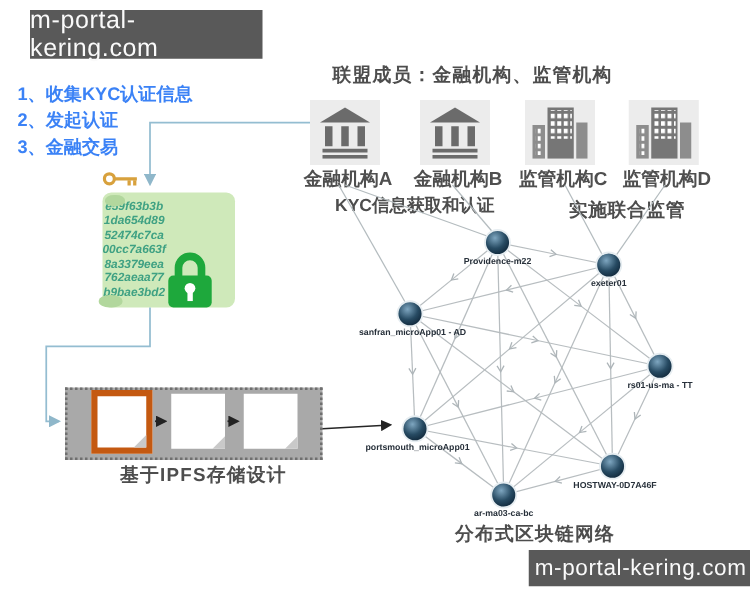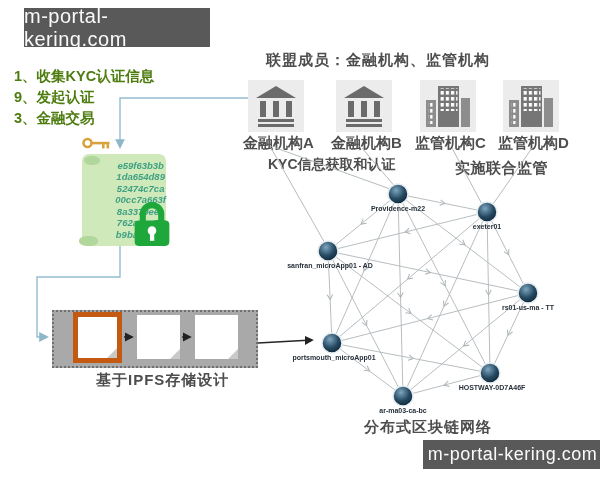--- a/index.html
+++ b/index.html
@@ -7,34 +7,34 @@
          font-family:"Liberation Sans",sans-serif;}
   .abs{position:absolute;}
   
   .wm{background:#595959;color:#fafafa;display:flex;align-items:center;justify-content:center;
       letter-spacing:.5px;margin-left:16px;}
   #wmTop{left:8px;top:8px;width:186px;height:39px;font-size:20px;}
   #wmBottom{left:407px;top:440px;width:179px;height:29px;font-size:18px;}
   
   .h-label{color:#4d4d4d;font-weight:700;white-space:nowrap;}
   #header{left:254px;top:51px;font-size:15px;letter-spacing:1px;margin-left:12px;}
-  #steps{left:14px;top:66px;font-size:14.5px;line-height:21px;color:#4d7c0f;font-weight:700;}
+  #steps{left:14px;top:66px;font-size:14.5px;line-height:21px;color:#3b82f6;font-weight:700;}
   #kycFlow{left:268px;top:156px;font-size:14px;}
   #supervision{left:455px;top:159px;font-size:15px;letter-spacing:.5px;}
   #record{left:134px;top:255px;font-size:15px;line-height:20px;}
   #ipfsCaption{left:96px;top:371px;font-size:15px;letter-spacing:1px;}
   #netCaption{left:364px;top:418px;font-size:15px;letter-spacing:1px;}
   
   .inst{top:80px;width:56px;height:52px;background:#ececec;display:flex;align-items:center;justify-content:center;}
   #instA{left:248px;} #instB{left:336px;} #instC{left:420px;} #instD{left:503px;}
   .inst-label{top:134px;width:66px;text-align:right;font-size:15px;color:#4f4f4f;font-weight:700;white-space:nowrap;}
   #labA{left:243px;} #labB{left:331px;} #labC{left:415px;} #labD{left:498px;}
   
-  .scroll{left:82px;top:154px;width:84px;height:92px;background:#cfe9ba;border-radius:7px;
-          display:flex;align-items:center;justify-content:flex-end;}
+  .scroll{left:82px;top:154px;width:106px;height:92px;background:#cfe9ba;border-radius:7px;
+          display:flex;align-items:center;justify-content:flex-start;}
   .curl{background:#b2d79d;border-radius:45%;}
   #curlTL{left:84px;top:156px;width:16px;height:9px;}
   #curlBL{left:79px;top:236px;width:19px;height:10px;}
   .hash{font-style:italic;font-weight:700;color:#3fa183;font-size:9.5px;line-height:11.5px;text-align:center;}
   
   .ipfs-bar{left:52px;top:310px;width:206px;height:58px;background:#a9a9a9;
             border:2px dotted #6f6f6f;box-sizing:border-box;}
   .doc{background:#ffffff;position:absolute;}
   .doc::after{content:"";position:absolute;right:0;bottom:0;border-style:solid;
               border-width:0 0 10px 10px;border-color:transparent transparent #c9c9c9 transparent;}
@@ -52,21 +52,21 @@
 </head>
 <body>
 
 <div class="stage">
 
   <div class="abs wm" id="wmTop">m-portal-kering.com</div>
 
   <div class="abs h-label" id="header">联盟成员：金融机构、监管机构</div>
   <div class="abs" id="steps">
     <div>1、收集KYC认证信息</div>
-    <div>9、发起认证</div>
+    <div>2、发起认证</div>
     <div>3、金融交易</div>
   </div>
 
   <div class="abs inst" id="instA">
     <svg width="46" height="42" viewBox="0 0 46 42">
       <g fill="#6b6b6b">
           <polygon points="23,1 3,13 43,13"></polygon>
           <rect x="7" y="16" width="6" height="16"></rect>
       <rect x="20" y="16" width="6" height="16"></rect>
           <rect x="33" y="16" width="6" height="16"></rect>

